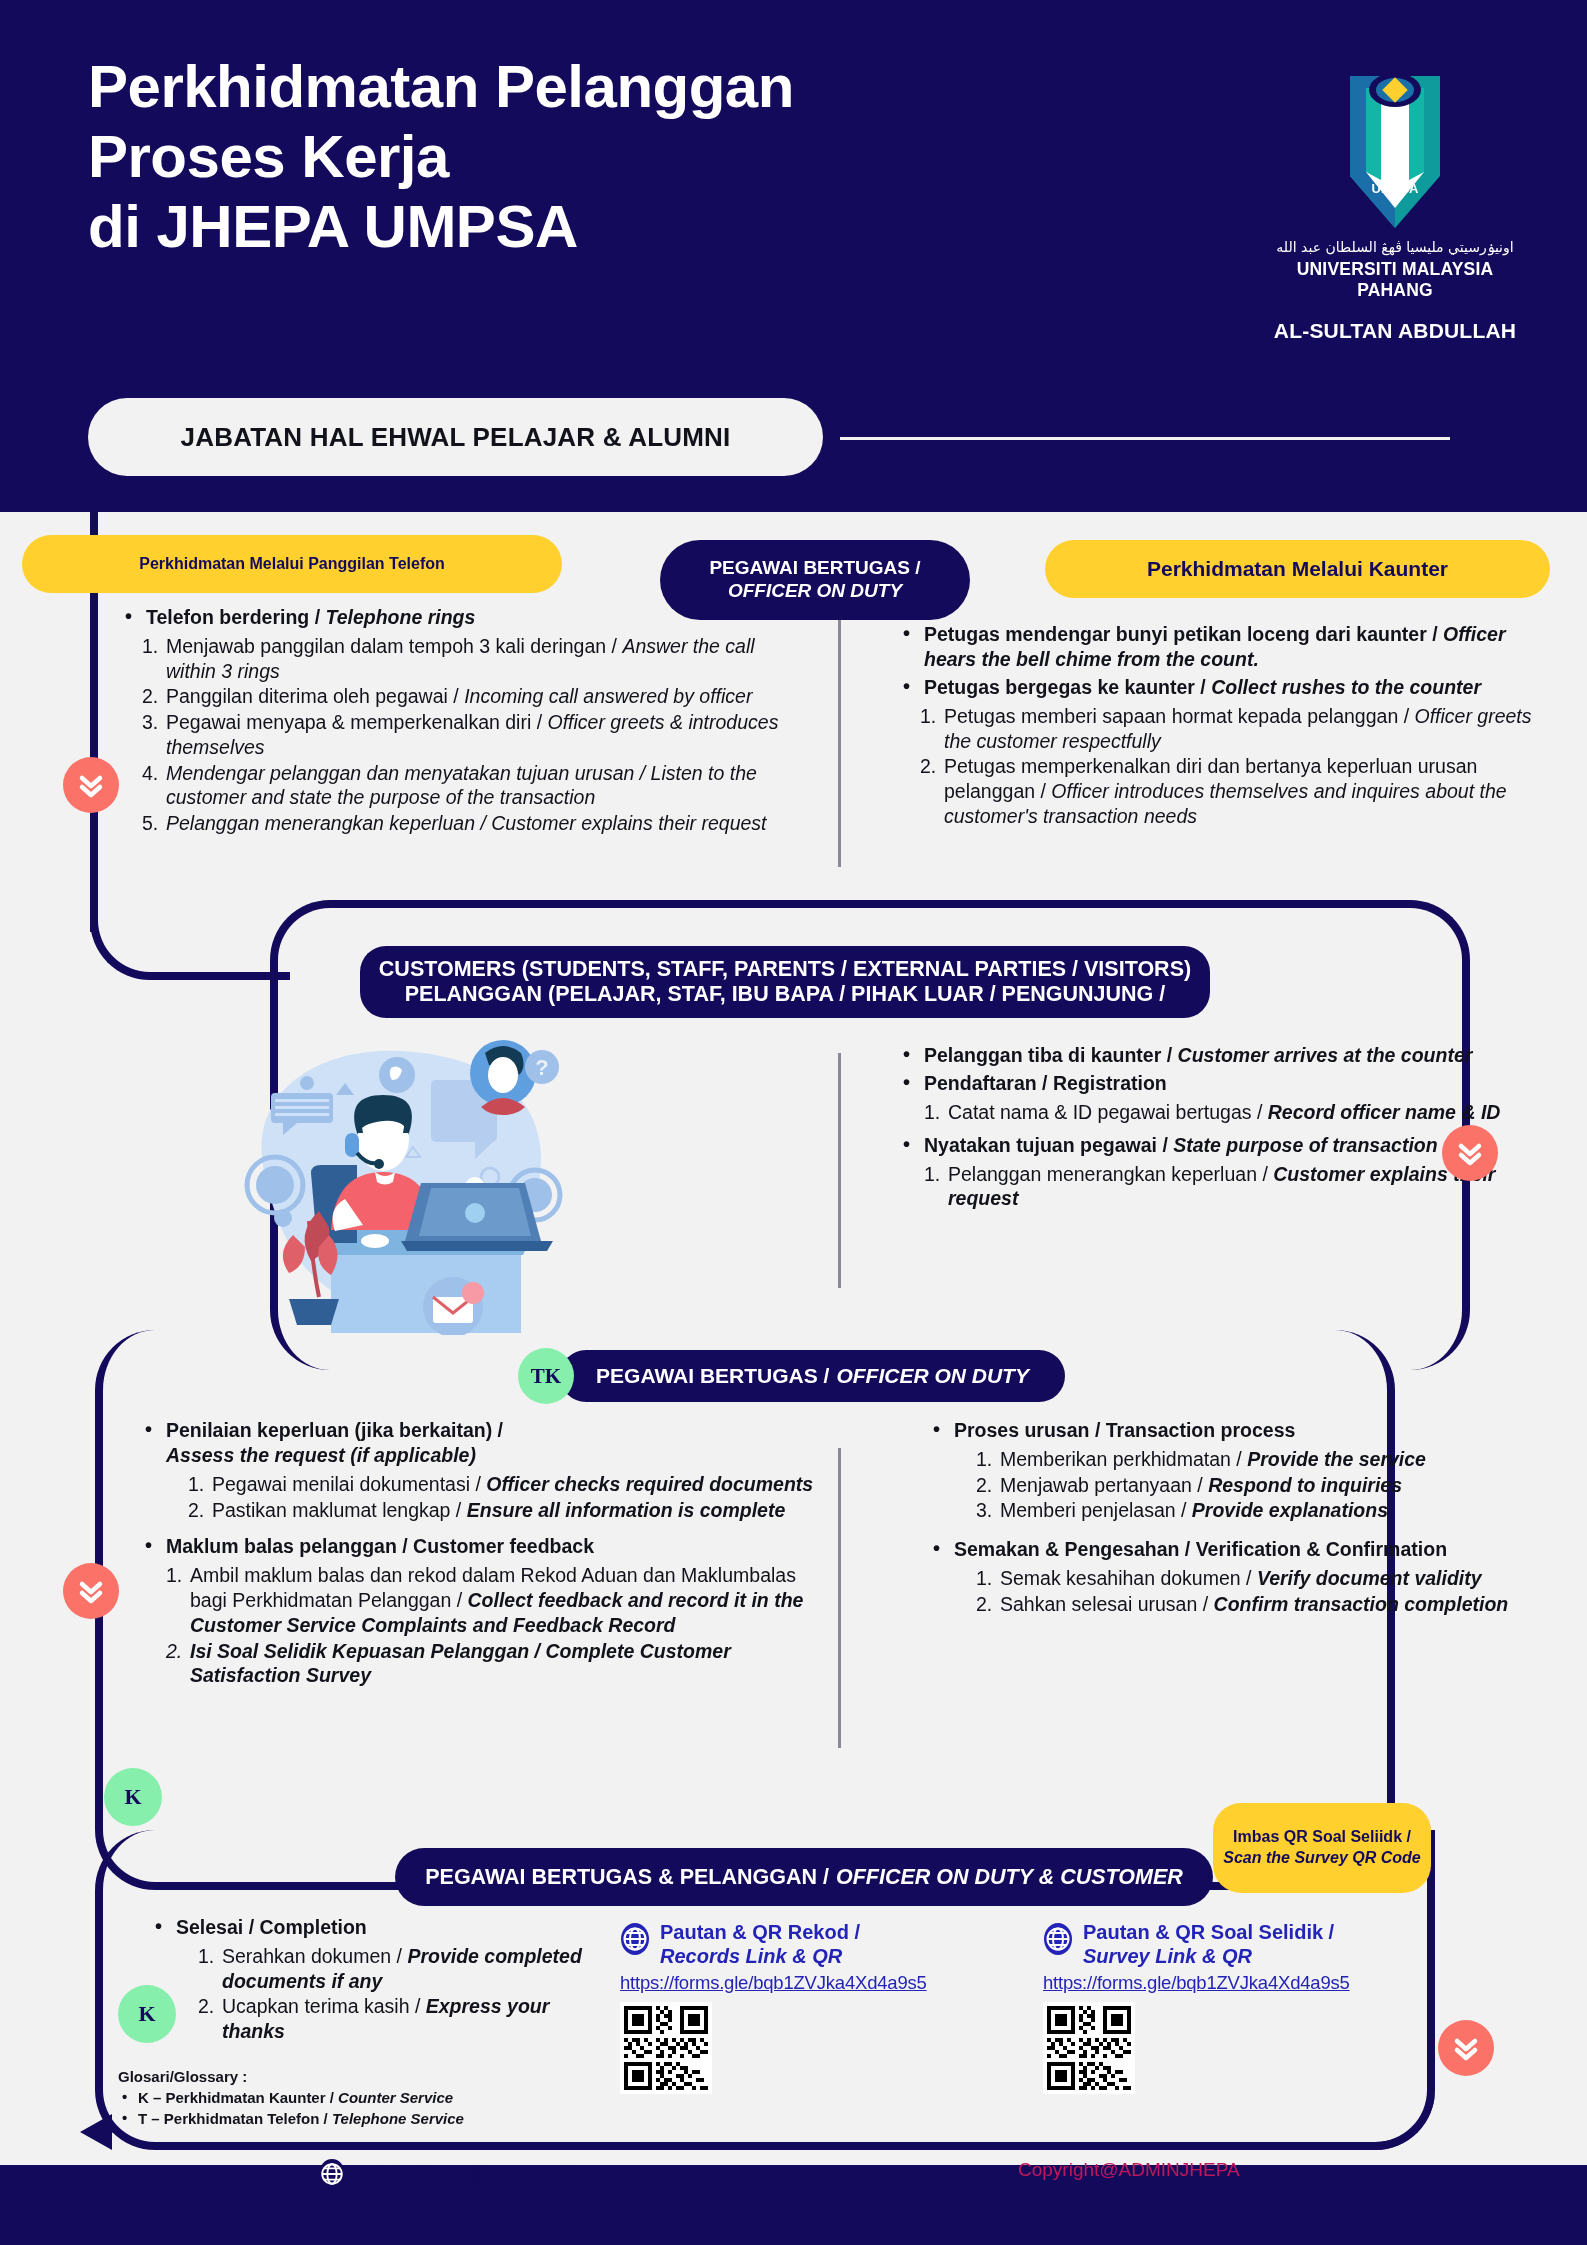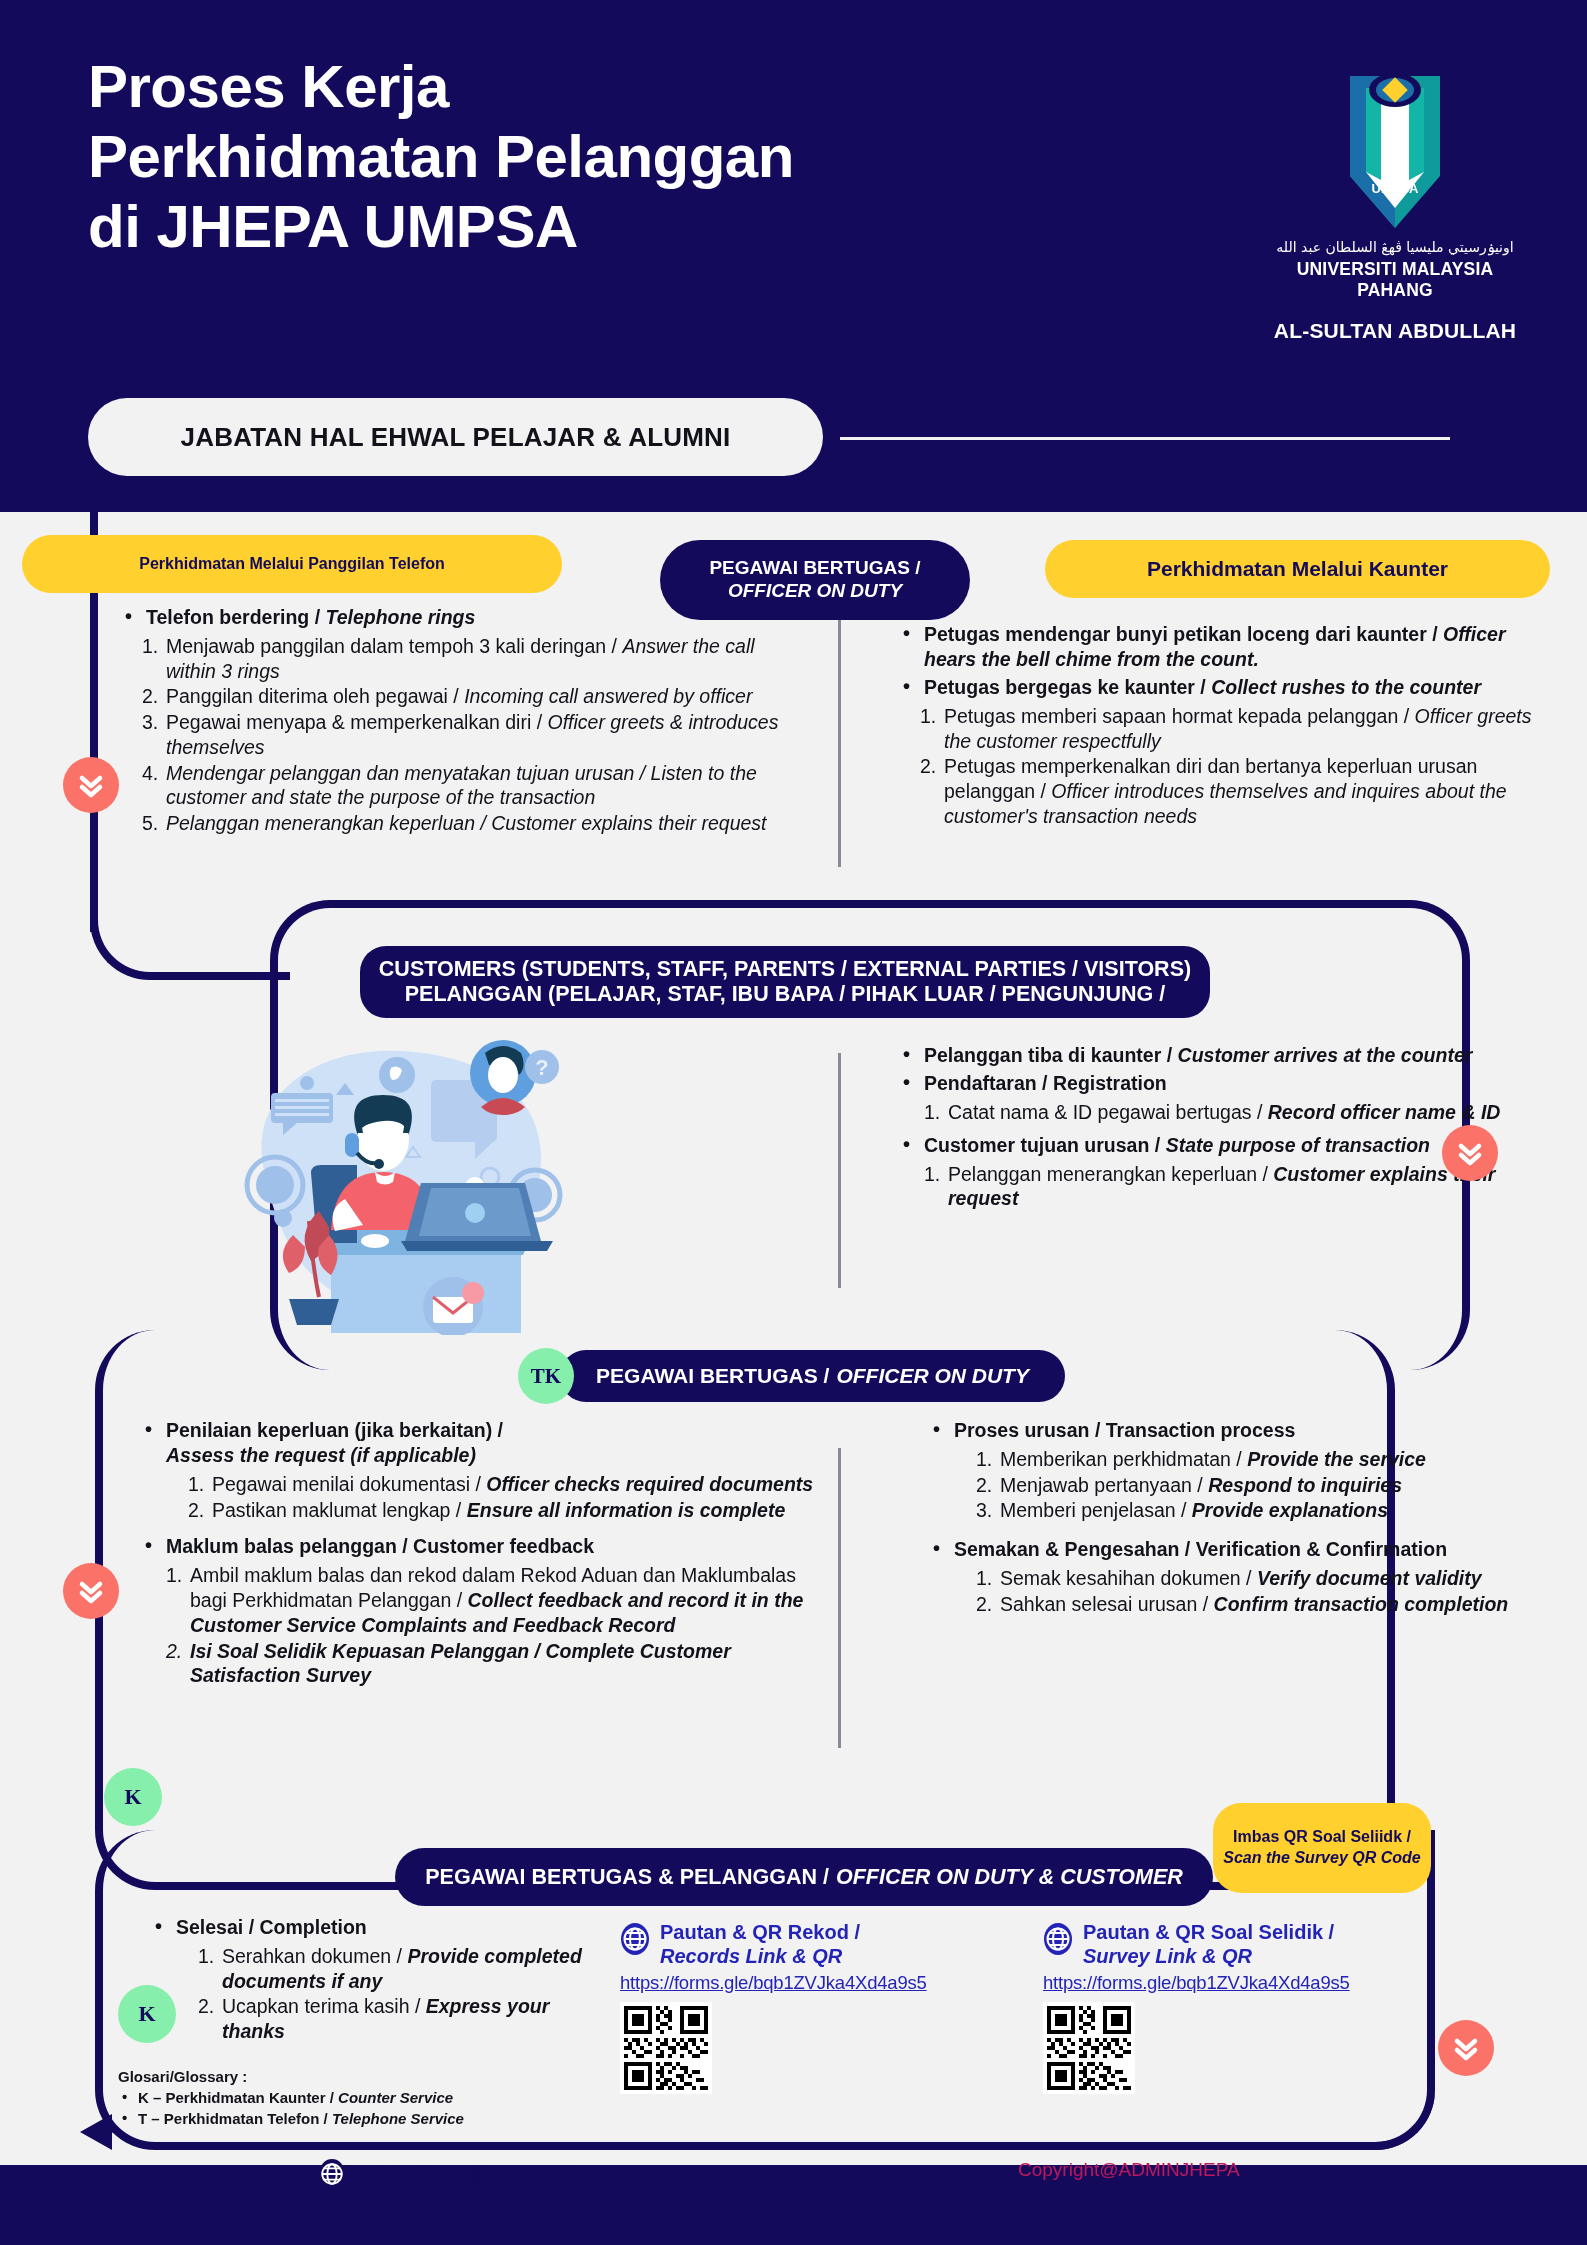--- a/index.html
+++ b/index.html
@@ -161,22 +161,22 @@
     color: #be185d; font-size: 19px;
   }
 </style>
 </head>
 <body>
 
 <div id="page">
 
   <div class="header">
     <div class="header-title">
+      <div>Perkhidmatan Pelanggan</div>
       <div>Proses Kerja</div>
-      <div>Perkhidmatan Pelanggan</div>
       <div>di JHEPA UMPSA</div>
     </div>
 
     <div class="logo-wrap">
       <svg class="logo-mark" width="150" height="165" viewBox="0 0 150 165">
         <path d="M30 8 H120 V108 L75 160 L30 108 Z" fill="#0f9b9b"></path>
         <path d="M30 8 H75 V160 L30 108 Z" fill="#1b6fa8"></path>
         <path d="M46 20 H104 V104 L75 140 L46 104 Z" fill="#ffffff"></path>
         <path d="M61 20 H89 V112 L75 130 L61 112 Z" fill="#ffffff"></path>
         <path d="M46 20 H61 V112 L46 104 Z" fill="#13b5a6"></path>
@@ -382,21 +382,21 @@
       <li>
         <span>Pendaftaran / Registration</span>
         <ol class="num" style="margin-left:0;font-weight:400">
           <li>
             <span>Catat nama &amp; ID pegawai bertugas /</span>
             <i>Record officer name &amp; ID</i>
           </li>
         </ol>
       </li>
       <li>
-        <span>Customer tujuan urusan /</span>
+        <span>Nyatakan tujuan pegawai /</span>
         <i>State purpose of transaction</i>
         <ol class="num" style="margin-left:0;font-weight:400">
           <li>
             <span>Pelanggan menerangkan keperluan /</span>
             <i>Customer explains their request</i>
           </li>
         </ol>
       </li>
     </ul>
   </div>

